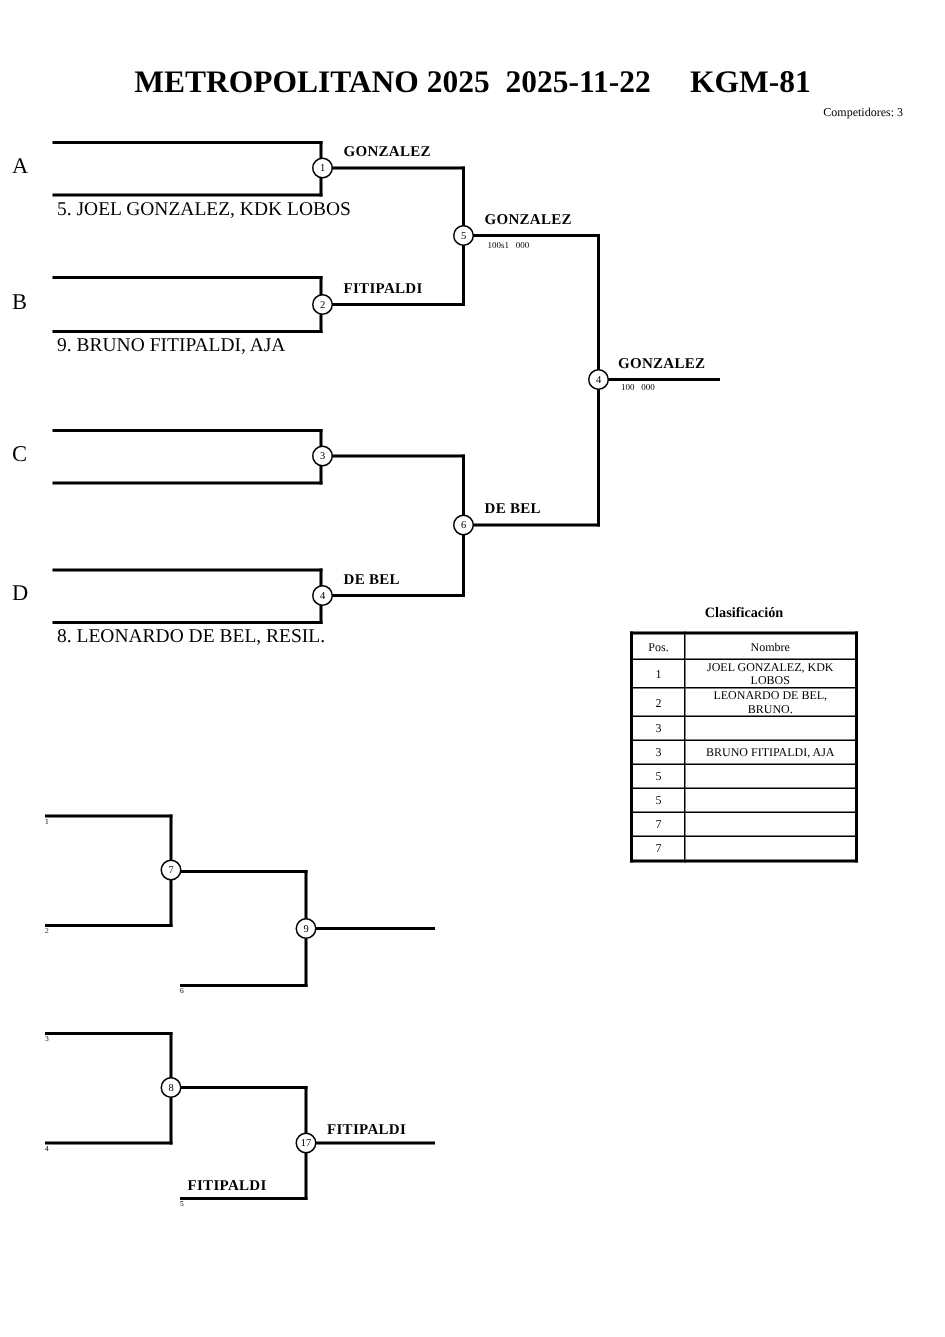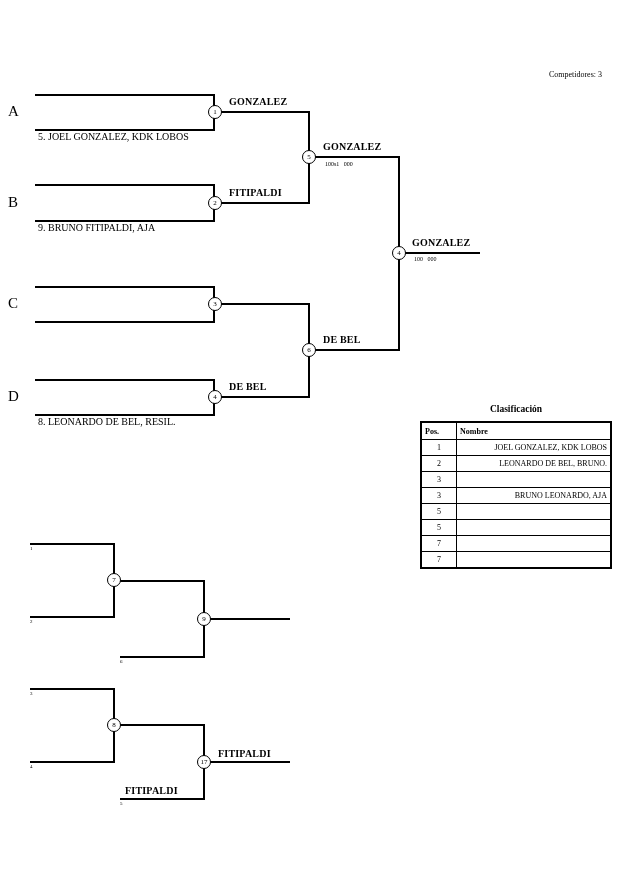--- a/index.html
+++ b/index.html
@@ -3,37 +3,38 @@
 <meta charset="utf-8">
 <style>
   html,body{margin:0;padding:0;background:#fff;}
   .page{position:relative;width:630px;height:891px;background:#fff;font-family:"Liberation Serif",serif;color:#000;overflow:hidden;}
   .title{position:absolute;left:0;right:0;top:42px;text-align:center;font-weight:bold;font-size:21px;white-space:pre;}
   .competitors{position:absolute;right:28px;top:70px;font-size:8px;}
   .hline{position:absolute;height:2px;background:#000;}
   .vline{position:absolute;width:2px;background:#000;}
   .node{position:absolute;width:12px;height:12px;border:1px solid #000;border-radius:50%;background:#fff;font-size:7px;line-height:12px;text-align:center;z-index:2;}
   .letter{position:absolute;font-size:15px;}
-  .comp{position:absolute;font-size:10px;white-space:pre;}
+  .comp{position:absolute;font-size:13px;white-space:pre;}
   .winner{position:absolute;font-size:10px;font-weight:bold;white-space:pre;letter-spacing:.2px;}
   .score{position:absolute;font-size:6px;white-space:pre;}
   .slotnum{position:absolute;font-size:5px;}
-  .clasif{position:absolute;left:420px;top:404px;width:192px;}
+  .clasif{position:absolute;left:420px;top:404px;width:152px;}
   .clasif-title{text-align:center;font-weight:bold;font-size:9.5px;margin-bottom:7px;}
   table.clasif-table{width:100%;border-collapse:collapse;border:2px solid #000;background:#fff;}
   .clasif-table th,.clasif-table td{border:1px solid #000;font-size:8px;padding:0 3px;height:15px;}
-  .clasif-table th{font-weight:bold;text-align:left;height:16px;}
+  .clasif-table th{font-weight:normal;text-align:center;height:16px;}
   .clasif-table td.pos{width:28px;text-align:center;}
-  .clasif-table td.name{text-align:right;}
+  .clasif-table td.name{text-align:center;}
 </style>
 </head>
 <body>
 
 <div class="page">
 
+  <div class="title">METROPOLITANO 2025  2025-11-22     KGM-81</div>
   <div class="competitors">Competidores: 3</div>
 
   <div class="letter" style="left:8px;top:103px">A</div>
   <div class="hline" style="left:35px;top:94px;width:180px"></div>
   <div class="hline" style="left:35px;top:129px;width:180px"></div>
   <div class="vline" style="left:213px;top:94px;height:37px"></div>
   <div class="comp" style="left:38px;top:131px">5. JOEL GONZALEZ, KDK LOBOS</div>
   <div class="hline" style="left:215px;top:111px;width:95px"></div>
   <div class="node" style="left:208px;top:105px">1</div>
   <div class="winner" style="left:229px;top:96px">GONZALEZ</div>
@@ -97,21 +98,21 @@
         <tr>
             <td class="pos">2</td>
             <td class="name">LEONARDO DE BEL, BRUNO.</td>
           </tr>
         <tr>
             <td class="pos">3</td>
             <td class="name"></td>
           </tr>
         <tr>
             <td class="pos">3</td>
-            <td class="name">BRUNO LEONARDO, AJA</td>
+            <td class="name">BRUNO FITIPALDI, AJA</td>
           </tr>
         <tr>
             <td class="pos">5</td>
             <td class="name"></td>
           </tr>
         <tr>
             <td class="pos">5</td>
             <td class="name"></td>
           </tr>
         <tr>

